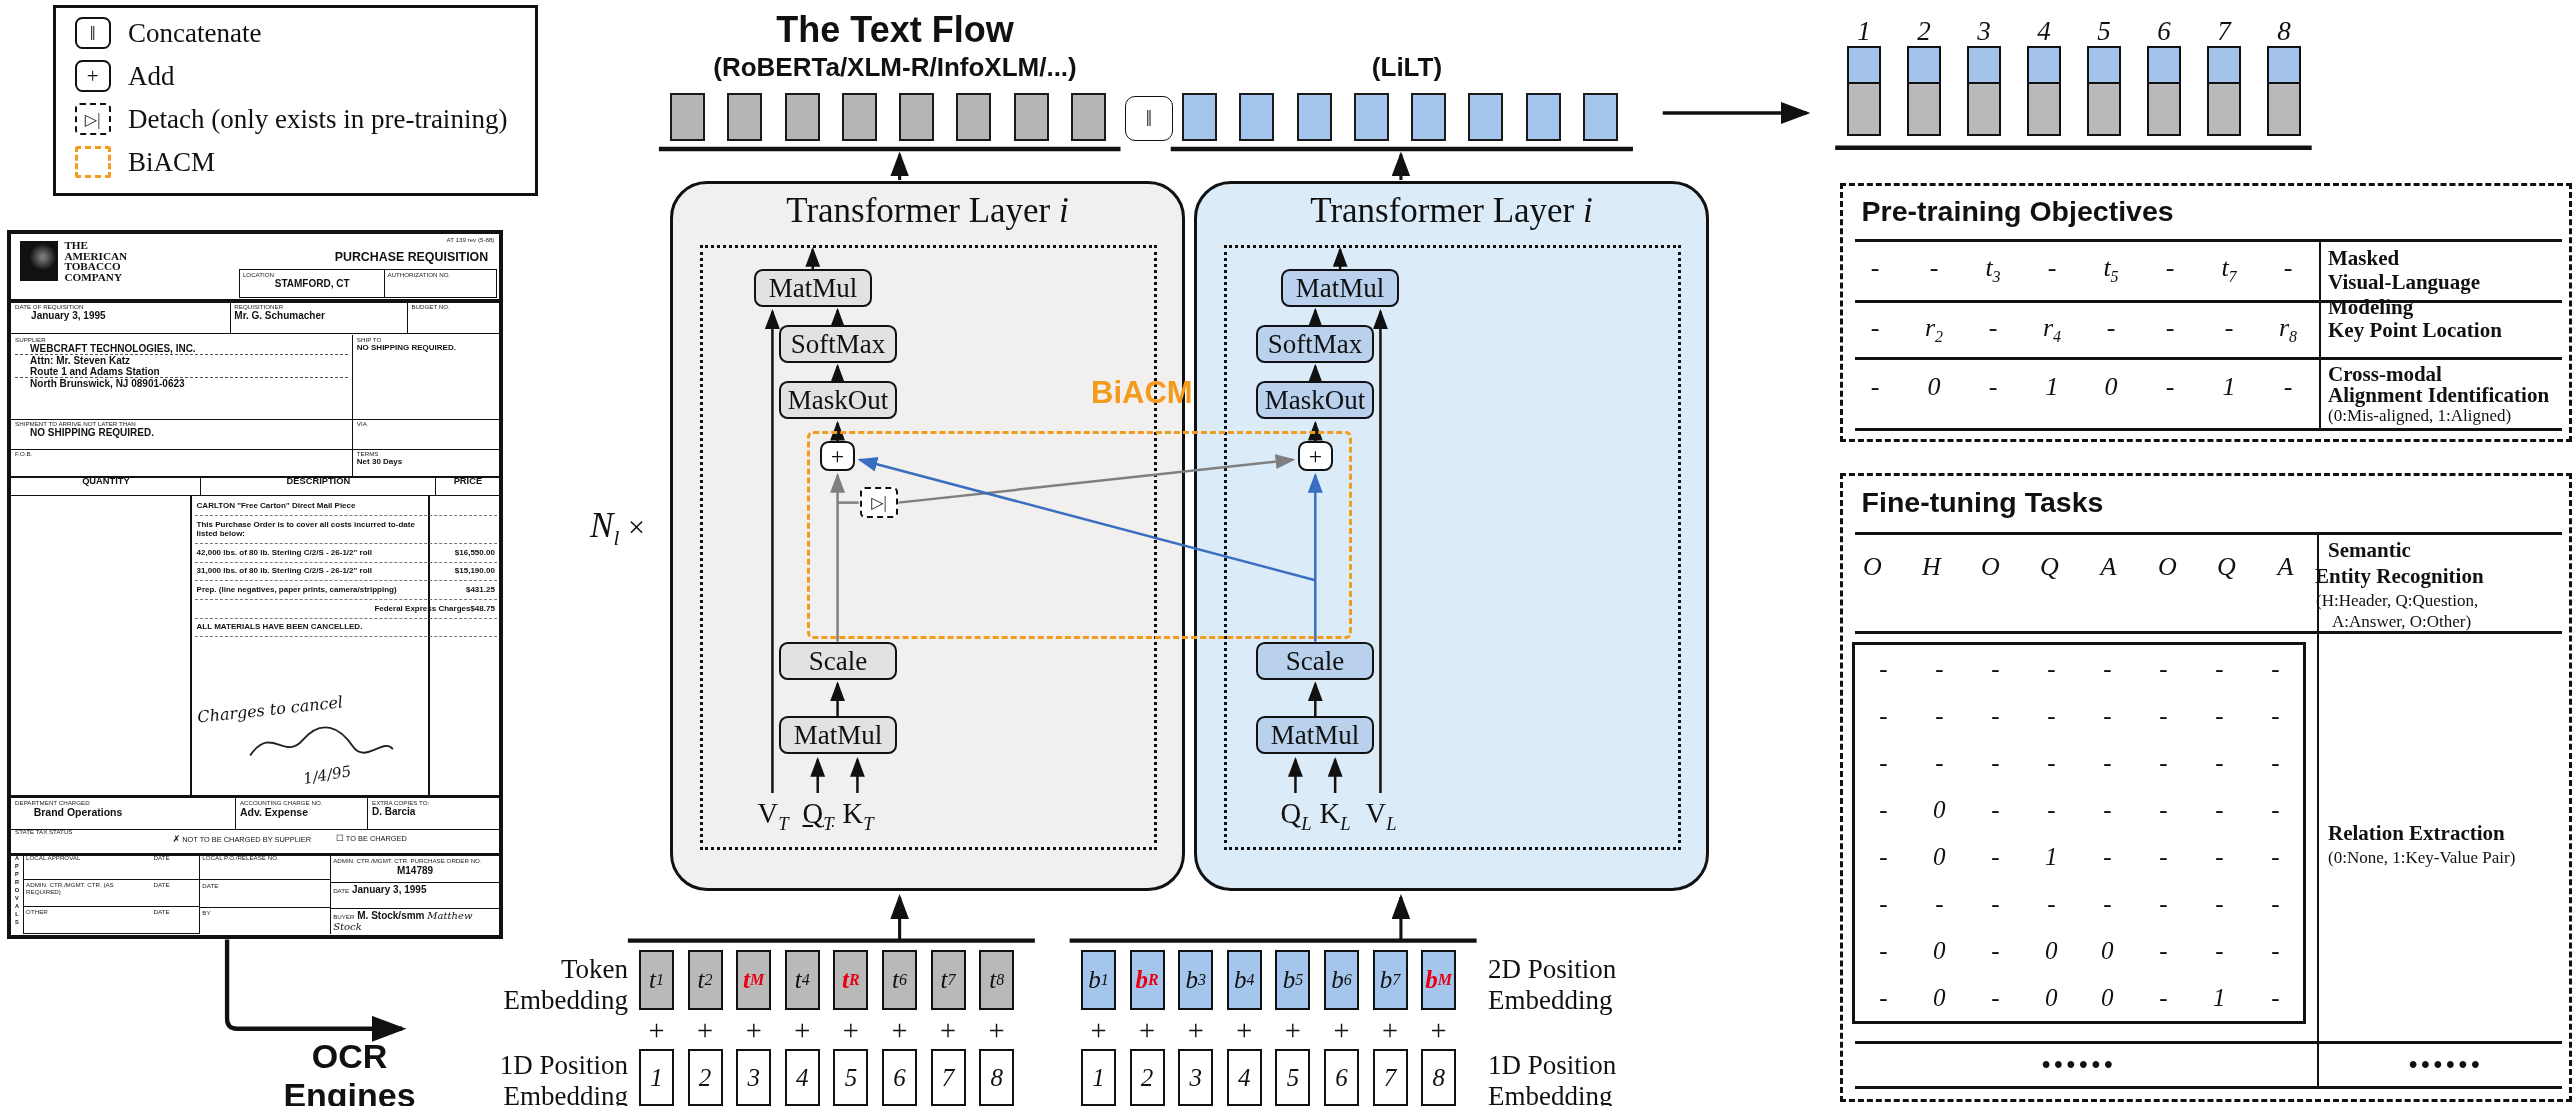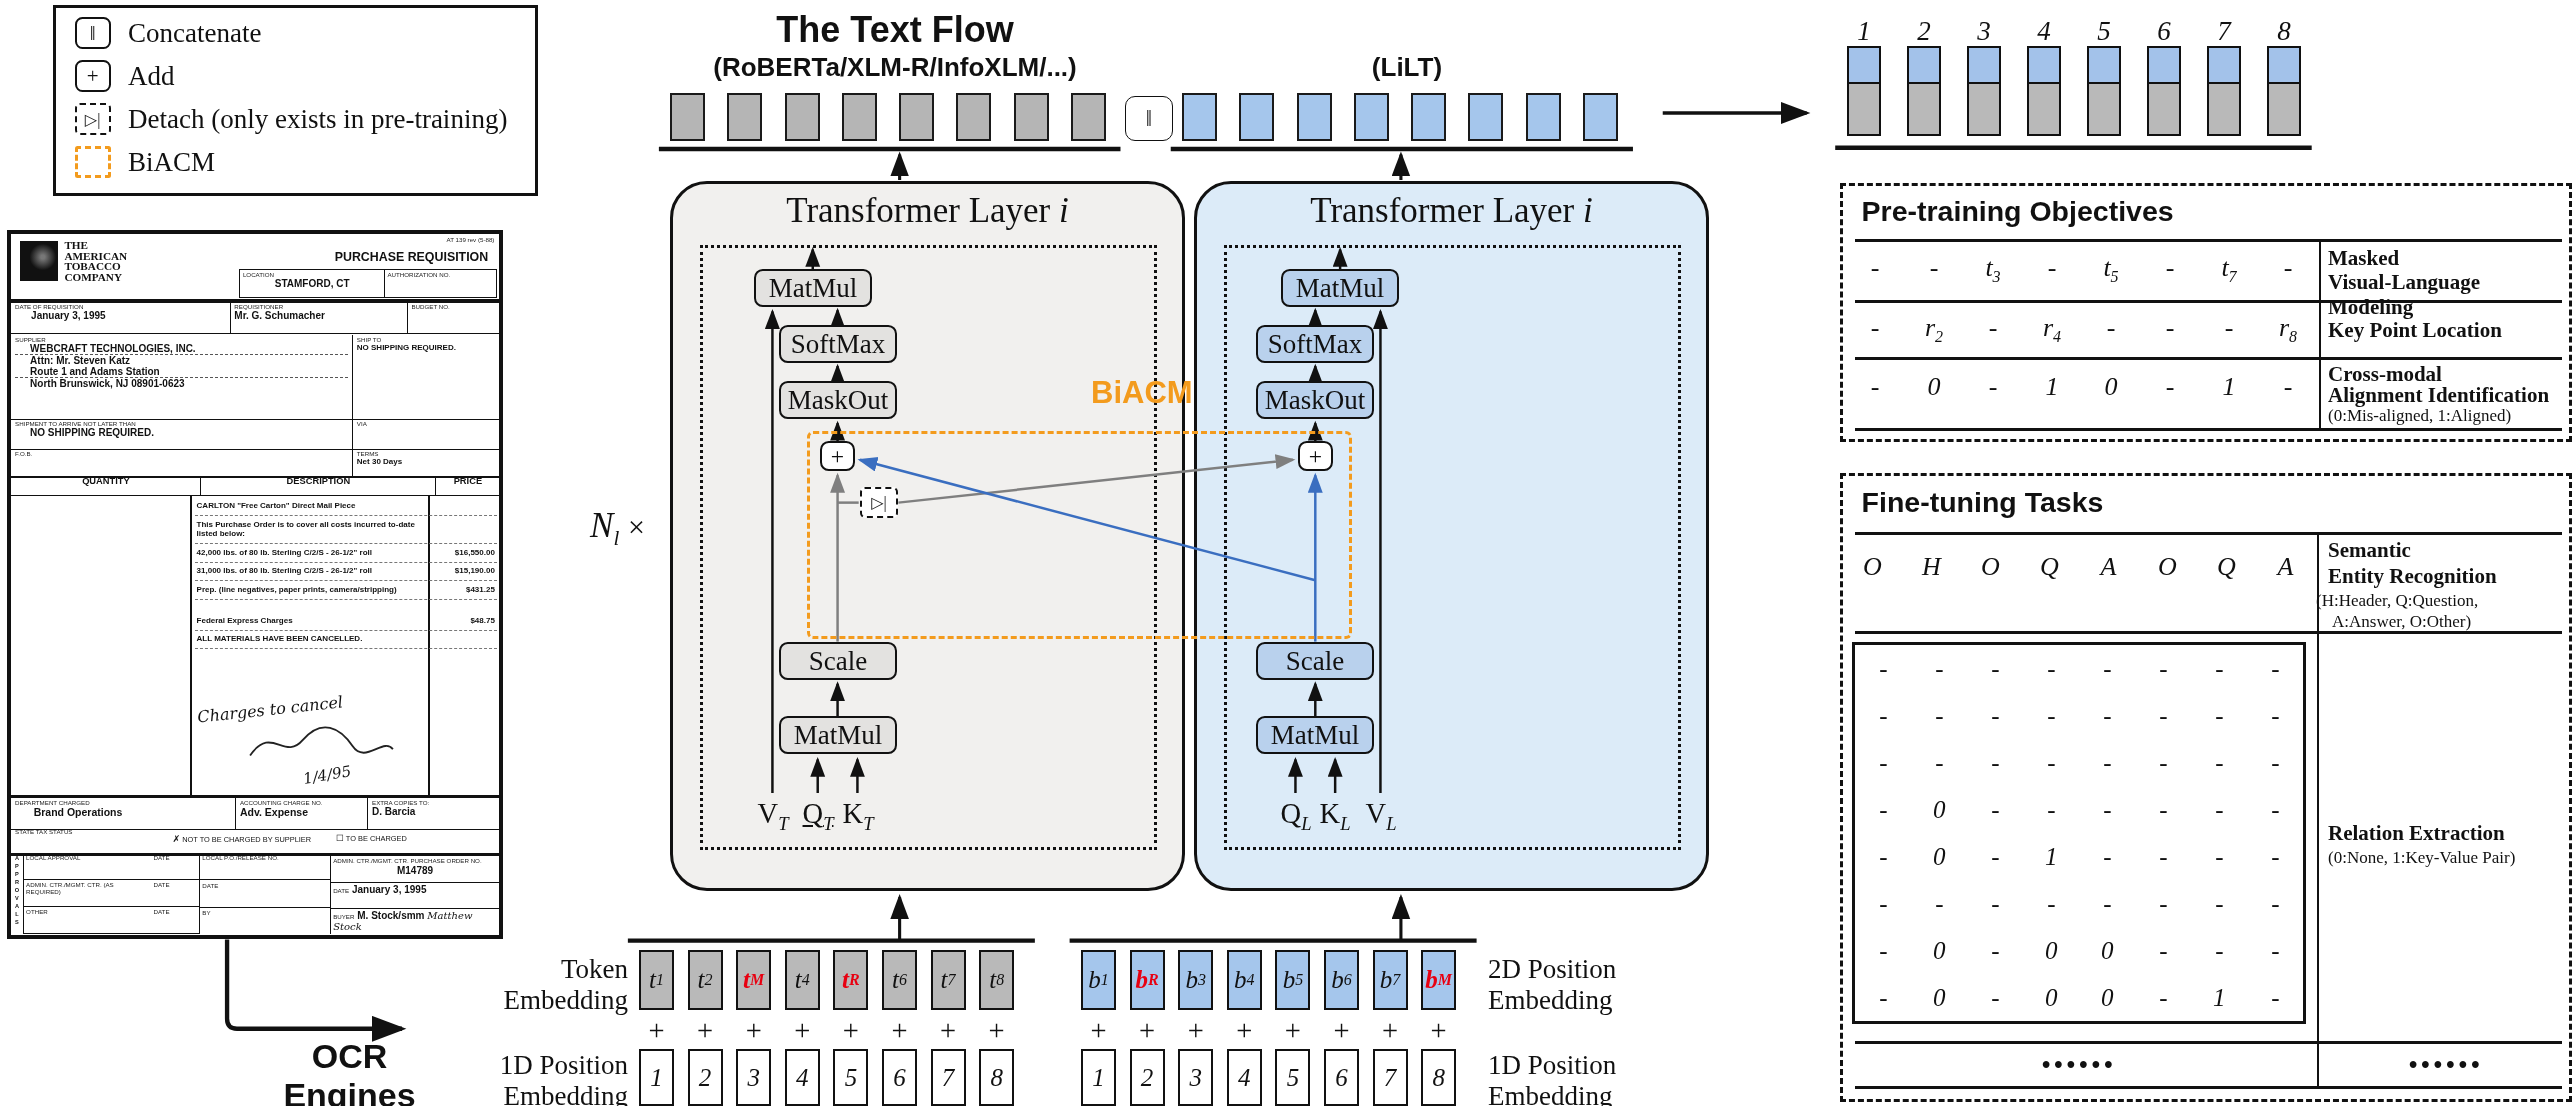--- a/index.html
+++ b/index.html
@@ -219,21 +219,21 @@
           <div style="display:flex;justify-content:space-between;border-bottom:1.2px dashed #777;padding:3.7px 2.5px 5px 1.2px;">
             <div style="font-weight:bold;font-size:8px;max-width:223px;">31,000 lbs. of 80 lb. Sterling C/2/S - 26-1/2" roll</div>
             <div style="font-weight:bold;font-size:8px;">$15,190.00</div>
           </div>
 
           <div style="display:flex;justify-content:space-between;border-bottom:1.2px dashed #777;padding:3.7px 2.5px 5px 1.2px;">
             <div style="font-weight:bold;font-size:8px;max-width:223px;">Prep. (line negatives, paper prints, camera/stripping)</div>
             <div style="font-weight:bold;font-size:8px;">$431.25</div>
           </div>
 
-          <div style="display:flex;justify-content:space-between;border-bottom:1.2px dashed #777;padding:3.7px 2.5px 5px 1.2px;margin-top:12px;">
+          <div style="display:flex;justify-content:flex-end;border-bottom:1.2px dashed #777;padding:3.7px 2.5px 5px 1.2px;">
             <div style="font-weight:bold;font-size:8px;max-width:223px;">Federal Express Charges</div>
             <div style="font-weight:bold;font-size:8px;">$48.75</div>
           </div>
 
           <div style="display:flex;justify-content:space-between;border-bottom:1.2px dashed #777;padding:3.7px 2.5px 5px 1.2px;">
             <div style="font-weight:bold;font-size:8px;max-width:223px;">ALL MATERIALS HAVE BEEN CANCELLED.</div>
             <div style="font-weight:bold;font-size:8px;"></div>
           </div>
         </div>
       <div class="abs script" style="left:186px;top:205px;font-size:16px;transform:rotate(-6deg);">Charges to cancel</div>
@@ -659,21 +659,21 @@
     <div class="pt-cell">O</div>
         <div class="pt-cell">H</div>
         <div class="pt-cell">O</div>
         <div class="pt-cell">Q</div>
         <div class="pt-cell">A</div>
         <div class="pt-cell">O</div>
         <div class="pt-cell">Q</div>
         <div class="pt-cell">A</div>
       </div>
     <div class="abs rt-label" style="left:485px;top:62px;">Semantic</div>
-    <div class="abs rt-label" style="left:485px;top:88px;">Entity Recognition</div>
+    <div class="abs rt-label" style="left:472px;top:88px;">Entity Recognition</div>
     <div class="abs rt-note" style="left:473px;top:115px;">(H:Header, Q:Question,</div>
     <div class="abs rt-note" style="left:489px;top:136px;">A:Answer, O:Other)</div>
 
     <div class="abs re-grid" style="left:9.3px;top:166px;width:454px;height:382px;">
       <div class="re-row">
           <div class="re-cell">-</div>
           <div class="re-cell">-</div>
           <div class="re-cell">-</div>
           <div class="re-cell">-</div>
           <div class="re-cell">-</div>

